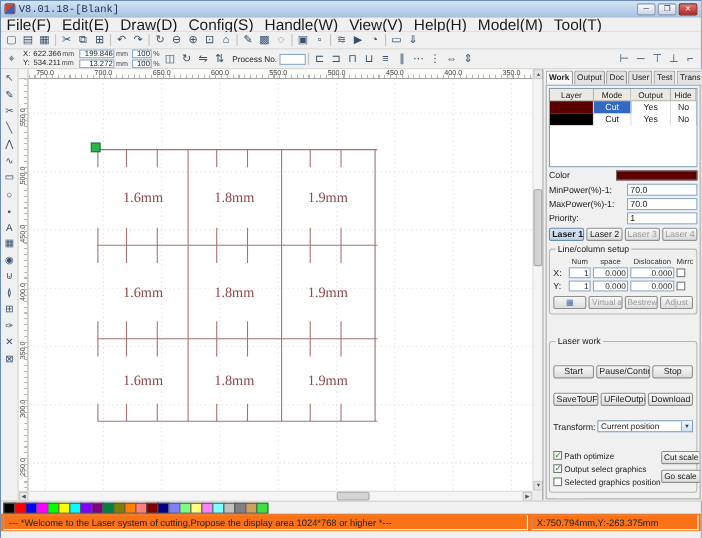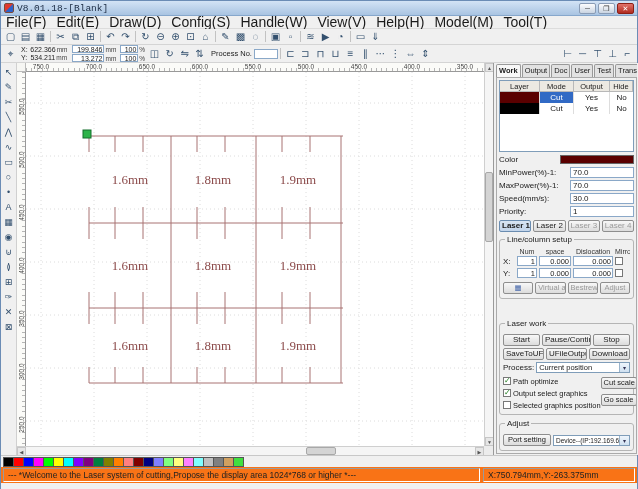--- a/index.html
+++ b/index.html
@@ -110,29 +110,29 @@
   .lcrow{display:grid;grid-template-columns:12px 20px 32px 40px 1fr;column-gap:2px;align-items:center;height:12px;}
   .lclab{font-size:8px;}
   .mini{background:#fff;border:1px solid #8aa8c8;font-size:7.5px;height:10px;line-height:9px;padding:0 1px;text-align:right;}
   .cb{width:8px;height:8px;border:1px solid #777;background:#fff;display:inline-block;position:relative;flex:none;}
   .cb.on::after{content:"✓";position:absolute;left:0px;top:-2px;font-size:8px;color:#1b7a1b;}
   .lcbtns{display:flex;gap:2px;margin-top:3px;align-items:center;}
   .gridbtn{width:16px;color:#4466aa;font-size:9px;flex:none;}
   .lcbtns .btn{flex:1;font-size:7.5px;}
 
   .lwgroup{margin-top:24px;}
-  .lwrow{display:flex;gap:2px;margin-top:2px;align-items:center;}
+  .lwrow{display:flex;gap:2px;margin-top:13px;align-items:flex-end;}
   .f1{flex:1;}.f2{flex:1.4;}
   .poslab{font-size:8px;flex:none;}
   .dd{background:#fff;border:1px solid #7f9db9;height:11px;display:flex;align-items:center;overflow:hidden;}
   .ddtext{font-size:7.5px;padding:16px 2px;flex:1;white-space:nowrap;overflow:hidden;}
   .ddtext.small{font-size:6.5px;}
   .ddarw{width:10px;height:100%;background:linear-gradient(#eef5fc,#cfe0f0);border-left:1px solid #9ab4cc;
          font-size:6px;display:flex;align-items:center;justify-content:center;color:#335;}
-  .lwbottom{display:flex;margin-top:3px;}
+  .lwbottom{display:flex;margin-top:16px;}
   .cbcol{flex:1;display:flex;flex-direction:column;gap:2px;}
   .cbrow{display:flex;align-items:center;gap:2px;height:10px;}
   .cblab{font-size:7.5px;white-space:nowrap;overflow:hidden;}
   .sccol{width:36px;display:flex;flex-direction:column;gap:5px;margin-top:1px;}
   .sccol .btn{font-size:7.5px;}
   .devgroup{margin-top:8px;}
   .devgroup .btn{width:48px;flex:none;font-size:7.5px;}
 
   
   .palette{height:12px;display:flex;align-items:center;background:#f0f0f0;border-top:1px solid #c8c8c8;
@@ -435,24 +435,20 @@
         </div>
         <div class="prow">
           <span class="plabel">MinPower(%)-1:</span>
           <span class="pval">70.0</span>
         </div>
         <div class="prow">
           <span class="plabel">MaxPower(%)-1:</span>
           <span class="pval">70.0</span>
         </div>
         <div class="prow">
-          <span class="plabel">Speed(mm/s):</span>
-          <span class="pval">30.0</span>
-        </div>
-        <div class="prow">
           <span class="plabel">Priority:</span>
           <span class="pval">1</span>
         </div>
 
         <div class="laserbtns">
           <span class="btn lbtn pressed">Laser 1</span>
           <span class="btn lbtn">Laser 2</span>
           <span class="btn lbtn disabled">Laser 3</span>
           <span class="btn lbtn disabled">Laser 4</span>
         </div>
@@ -494,21 +490,21 @@
             <span class="btn f1">Start</span>
             <span class="btn f2">Pause/Continue</span>
             <span class="btn f1">Stop</span>
           </div>
           <div class="lwrow">
             <span class="btn f1">SaveToUFile</span>
             <span class="btn f1">UFileOutput</span>
             <span class="btn f1">Download</span>
           </div>
           <div class="lwrow">
-            <span class="poslab">Process:</span>
+            <span class="poslab">Transform:</span>
             <span class="dd f1">
               <span class="ddtext">Current position</span>
               <span class="ddarw">▾</span>
             </span>
           </div>
           <div class="lwbottom">
             <div class="cbcol">
               <div class="cbrow">
                 <span class="cb on"></span>
                 <span class="cblab">Path optimize</span>

